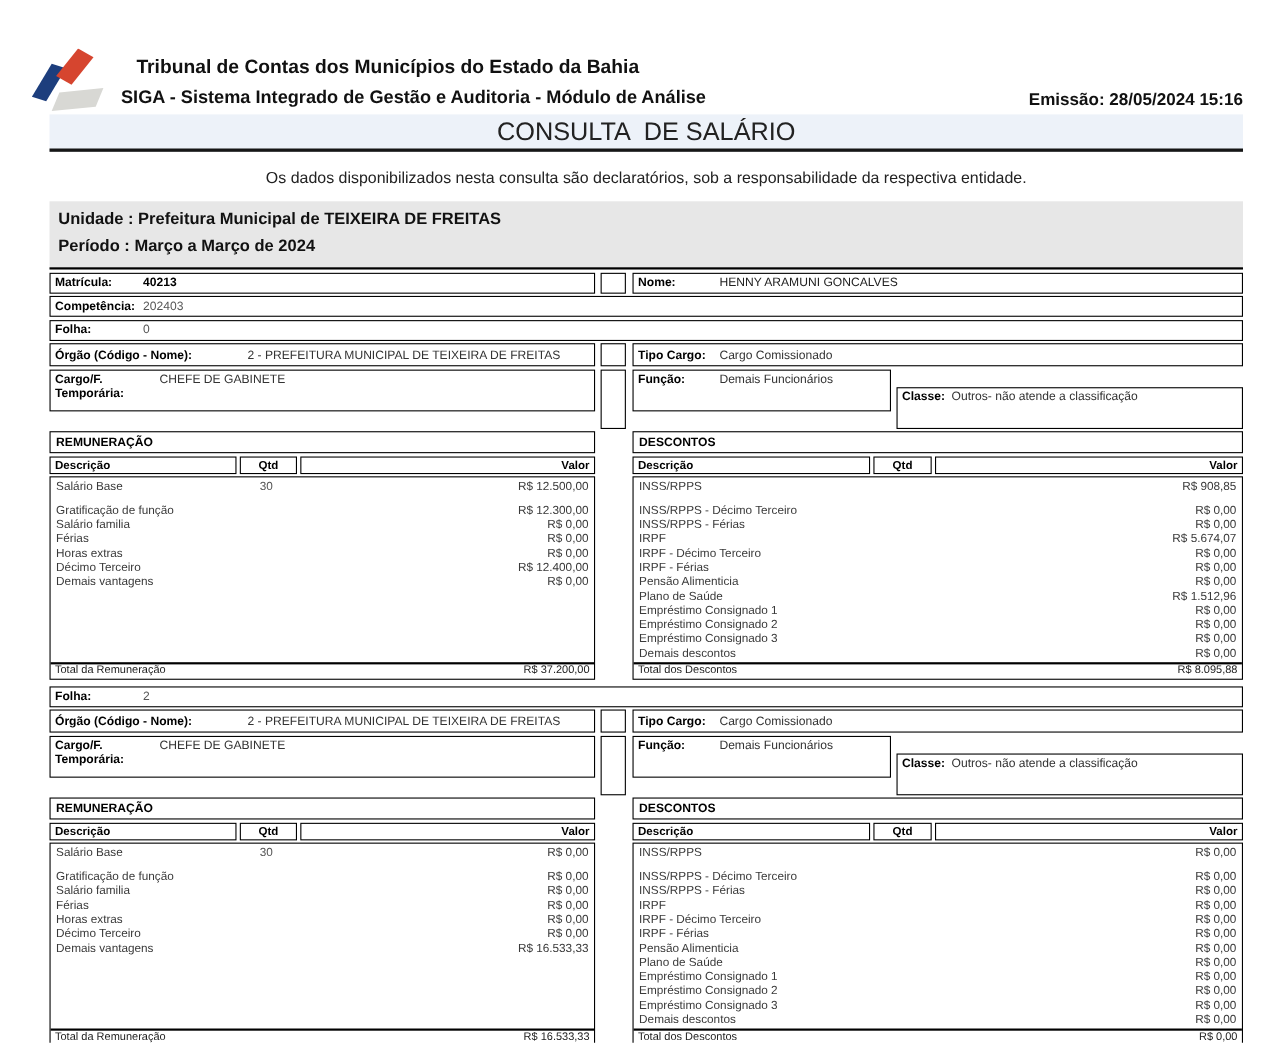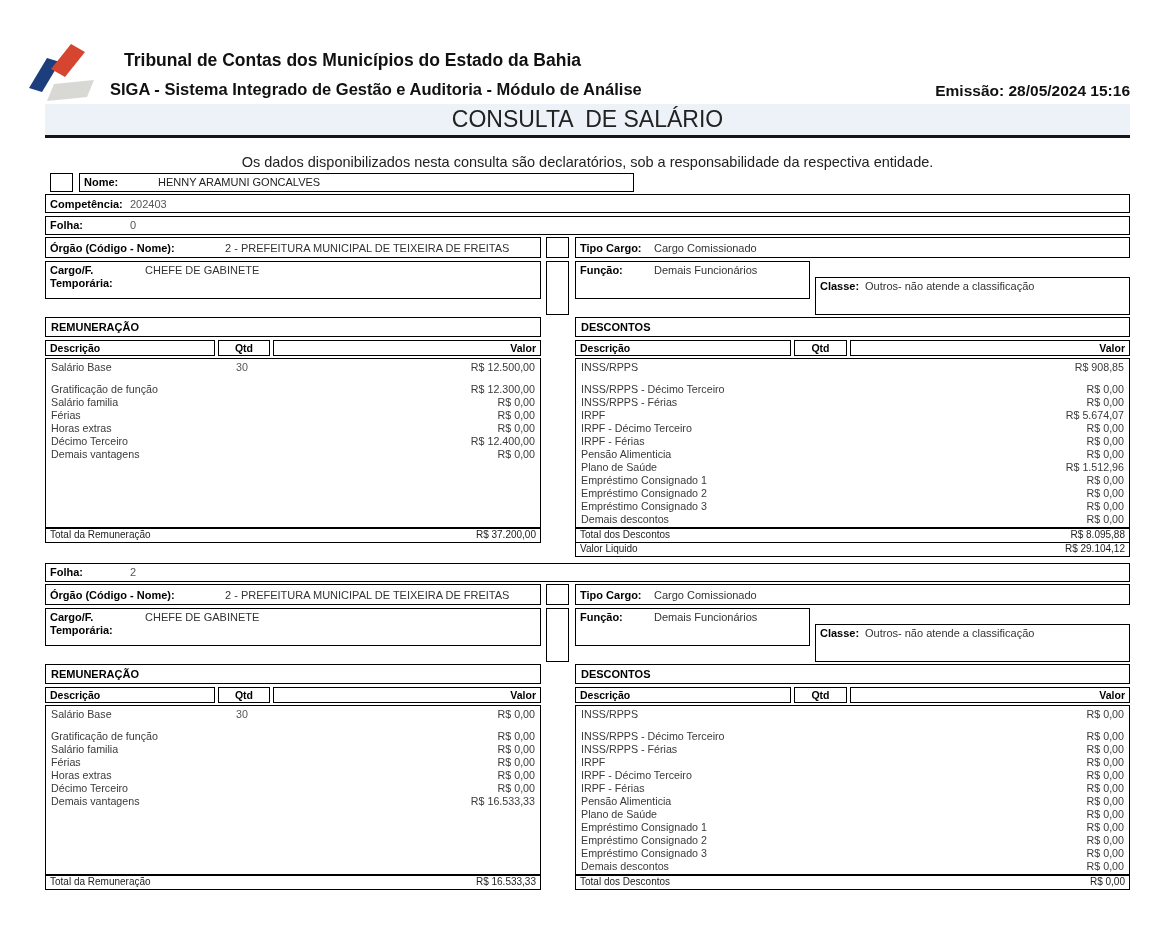--- a/index.html
+++ b/index.html
@@ -89,22 +89,30 @@
   </div>
 
   <div class="content">
 
     <div class="title-band">
       <span>CONSULTA  DE SALÁRIO</span>
     </div>
 
     <div class="disclaimer">Os dados disponibilizados nesta consulta são declaratórios, sob a responsabilidade da respectiva entidade.</div>
 
+    <div class="gray-band">
+      <div>Unidade : Prefeitura Municipal de TEIXEIRA DE FREITAS</div>
+      <div>Período : Março a Março de 2024</div>
+    </div>
 
     <div class="row">
+      <div class="cell cL h19">
+        <span class="lb w80">Matrícula:</span>
+        <span class="val valb">40213</span>
+      </div>
       <div class="cell spc"></div>
       <div class="cell cR h19">
         <span class="lb w74">Nome:</span>
         <span class="val" style="color:#222;">HENNY ARAMUNI GONCALVES</span>
       </div>
     </div>
     <div class="row">
       <div class="cell full h19">
         <span class="lb w80">Competência:</span>
         <span class="val" style="color:#555;">202403</span>
@@ -286,24 +294,20 @@
   <div class="brow">
     <span class="c1">Demais descontos</span>
     <span class="c2"></span>
     <span class="c3">R$ 0,00</span>
   </div>
 </div>
             <div class="trow">
               <span>Total dos Descontos</span>
               <span>R$ 8.095,88</span>
             </div>
-            <div class="trow">
-              <span>Valor Liquido</span>
-              <span>R$ 29.104,12</span>
-            </div>
           </div>
         </div>
       </div>
     </section>
 
     <section class="blk2">
       <div class="row">
         <div class="cell full h19">
           <span class="lb w80">Folha:</span>
           <span class="val" style="color:#555;">2</span>

